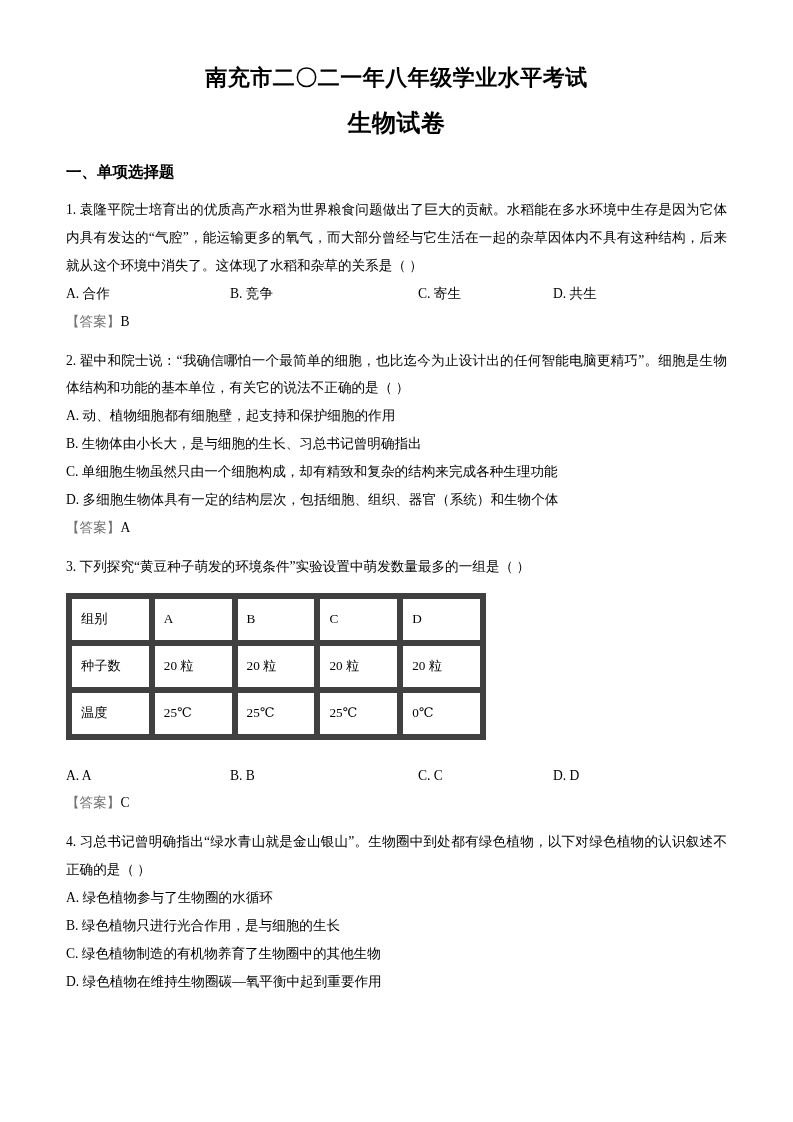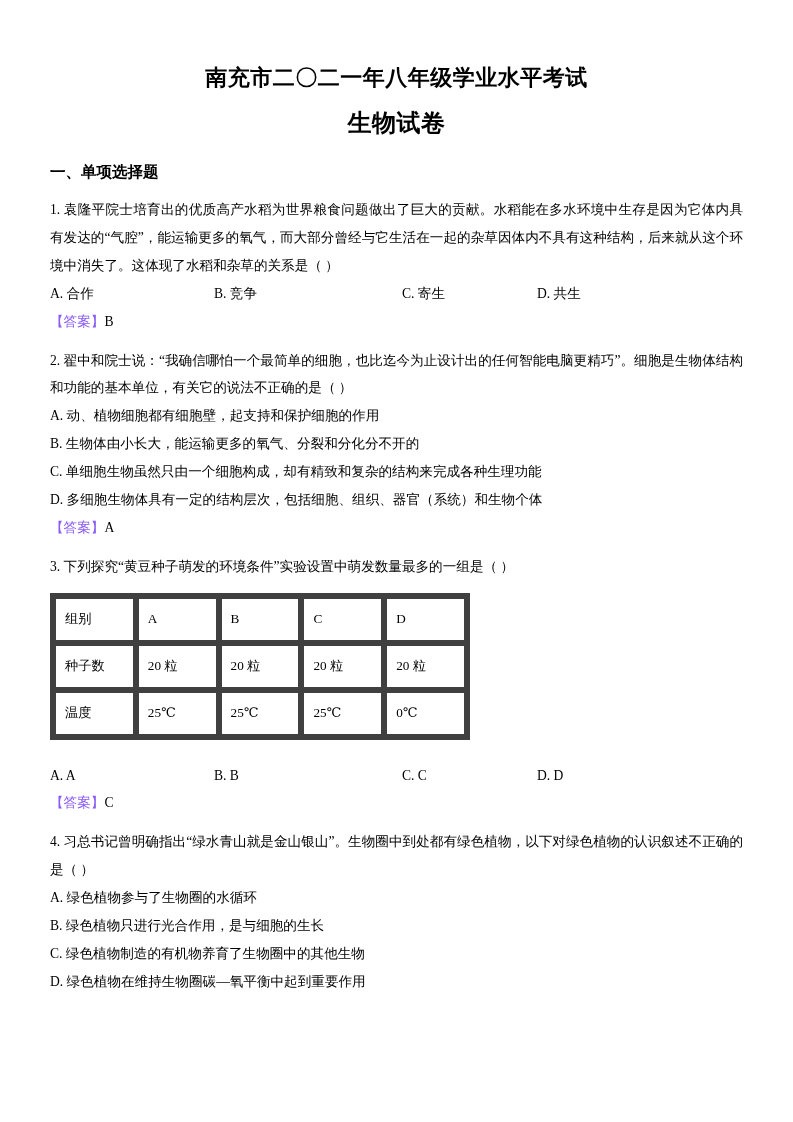--- a/index.html
+++ b/index.html
@@ -12,21 +12,21 @@
     height: 1122px;
     font-family: "Liberation Serif", "DejaVu Serif", serif;
     color: #000000;
     -webkit-font-smoothing: antialiased;
   }
   .page {
     position: relative;
     width: 793px;
     height: 1122px;
     box-sizing: border-box;
-    padding: 0 50px;
+    padding: 0 66px;
     overflow: hidden;
   }
 
   
   .doc-title {
     text-align: center;
     font-size: 22px;
     font-weight: bold;
     letter-spacing: 0.5px;
     margin: 0;
@@ -83,21 +83,21 @@
     line-height: 2.05;
     margin: 0;
   }
 
   .answer-line {
     font-size: 13.6px;
     line-height: 2.05;
     margin: 0;
   }
   .answer-tag {
-    color: #8b5cf6;
+    color: #737373;
   }
   .answer-value {
     color: #000000;
   }
 
   
   .exp-table {
     border-collapse: collapse;
     table-layout: fixed;
     width: 414px;
@@ -135,21 +135,21 @@
       <span class="opt opt-b">B. 竞争</span>
       <span class="opt opt-c">C. 寄生</span>
       <span class="opt opt-d">D. 共生</span>
     </div>
     <p class="answer-line"><span class="answer-tag">【答案】</span><span class="answer-value">B</span></p>
   </div>
 
   <div class="question">
     <p class="q-stem">2. 翟中和院士说：“我确信哪怕一个最简单的细胞，也比迄今为止设计出的任何智能电脑更精巧”。细胞是生物体结构和功能的基本单位，有关它的说法不正确的是（     ）</p>
     <p class="opt-line">A. 动、植物细胞都有细胞壁，起支持和保护细胞的作用</p>
-    <p class="opt-line">B. 生物体由小长大，能运输更多的氧气、分裂和分化分不开的</p>
+    <p class="opt-line">B. 生物体由小长大，是与细胞的生长、习总书记曾明确指出</p>
     <p class="opt-line">C. 单细胞生物虽然只由一个细胞构成，却有精致和复杂的结构来完成各种生理功能</p>
     <p class="opt-line">D. 多细胞生物体具有一定的结构层次，包括细胞、组织、器官（系统）和生物个体</p>
     <p class="answer-line"><span class="answer-tag">【答案】</span><span class="answer-value">A</span></p>
   </div>
 
   <div class="question">
     <p class="q-stem">3. 下列探究“黄豆种子萌发的环境条件”实验设置中萌发数量最多的一组是（     ）</p>
 
     <table class="exp-table">
       <colgroup>

